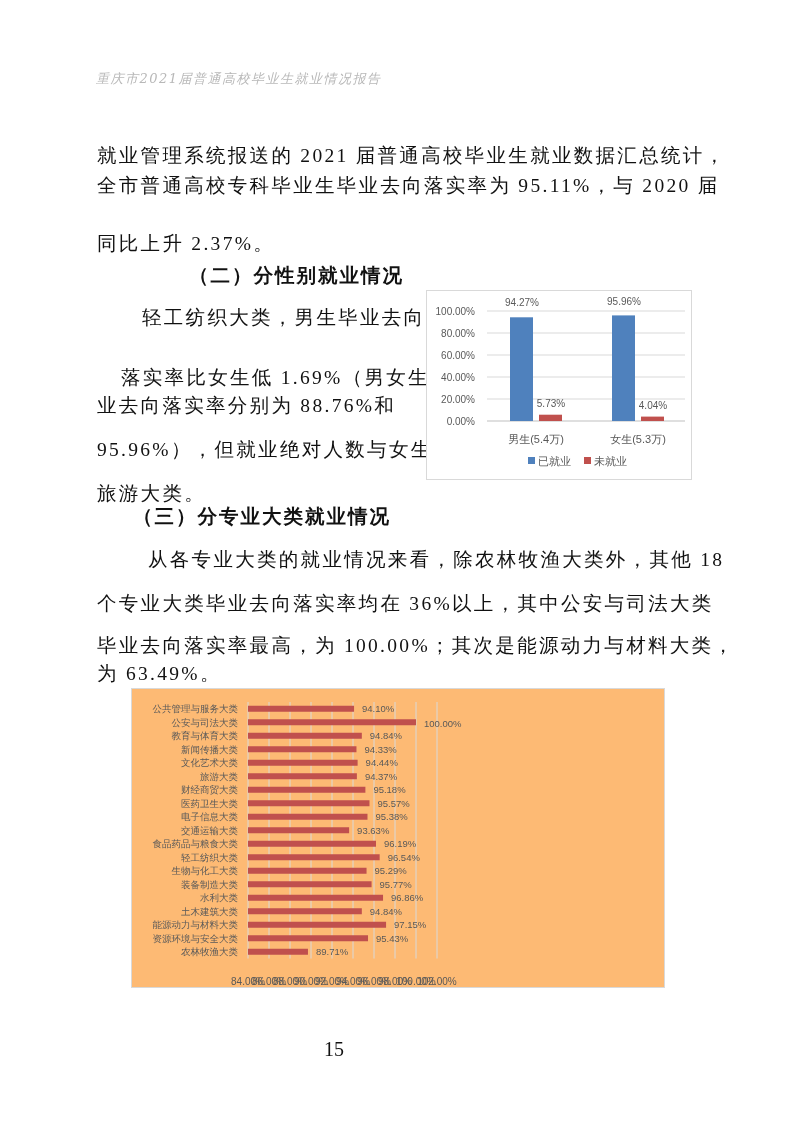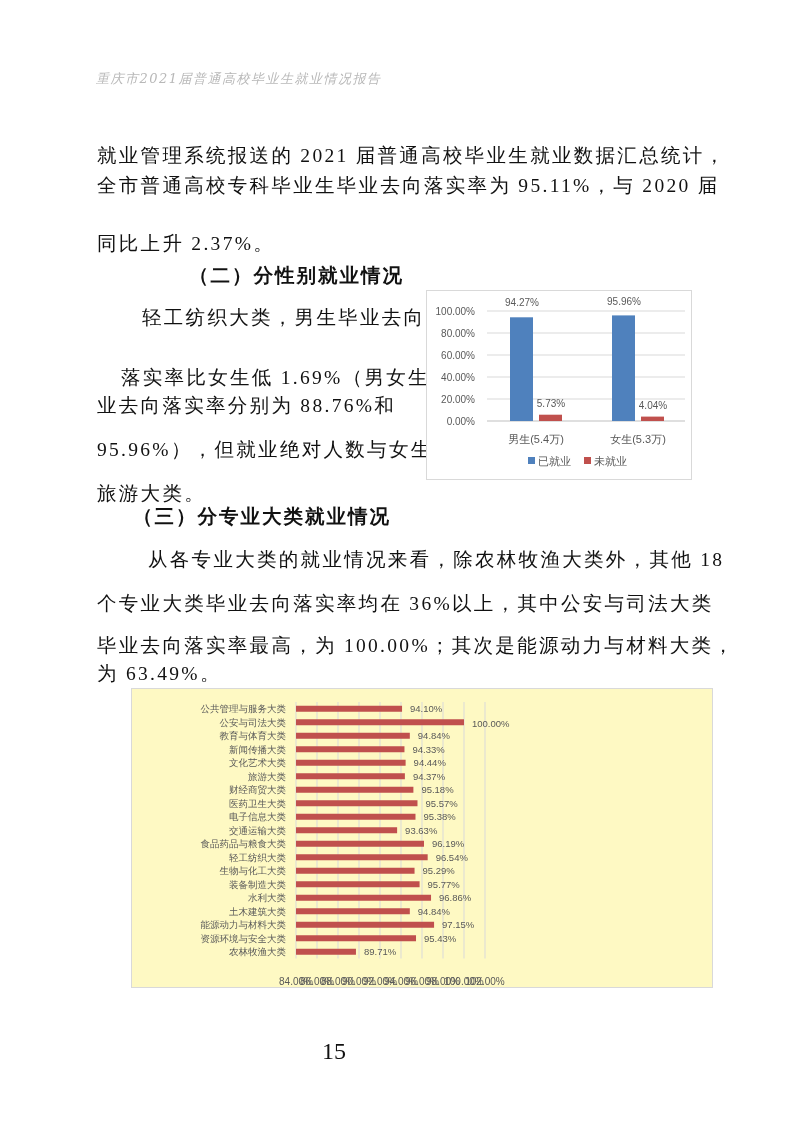--- a/index.html
+++ b/index.html
@@ -6,22 +6,22 @@
   body { width:794px; height:1123px; position:relative; overflow:hidden;
          font-family:"Liberation Serif","DejaVu Serif",serif; color:#111; }
   .header { position:absolute; left:96px; top:70px; font-size:13px; color:#b8b8b8;
             font-style:italic; letter-spacing:1.5px; font-family:"DejaVu Serif",serif; }
   .para { position:absolute; font-size:19.5px; line-height:44px; letter-spacing:2.3px;text-align:right; }
   .h2 { position:absolute; font-size:19.5px; font-weight:bold; letter-spacing:2px;
         font-family:"DejaVu Sans",sans-serif; }
   .chart1 { position:absolute; left:426px; top:290px; width:264px; height:188px;
             border:1px solid #d9d9d9; background:#fff; font-family:"Liberation Sans",sans-serif; }
   .chart2 { position:absolute; left:131px; top:688px; width:532px; height:298px;
-            border:1px solid #d9d9d9; background:#fef9c3; font-family:"Liberation Sans",sans-serif;padding-left:48px; }
-  .pagenum { position:absolute; left:0; width:668px; top:1038px; text-align:center; font-size:24px; }
+            border:1px solid #d9d9d9; background:#fdba74; font-family:"Liberation Sans",sans-serif; }
+  .pagenum { position:absolute; left:0; width:668px; top:1038px; text-align:center; font-size:20px; }
   svg text { font-family:"Liberation Sans","DejaVu Sans",sans-serif; fill:#595959; }
 </style>
 </head>
 <body>
 
 <div class="header">重庆市2021届普通高校毕业生就业情况报告</div>
 
 <div>
   <div class="para" style="left:97px; top:134px;">就业管理系统报送的 2021 届普通高校毕业生就业数据汇总统计，</div>
   <div class="para" style="left:97px; top:164px;">全市普通高校专科毕业生毕业去向落实率为 95.11%，与 2020 届</div>

